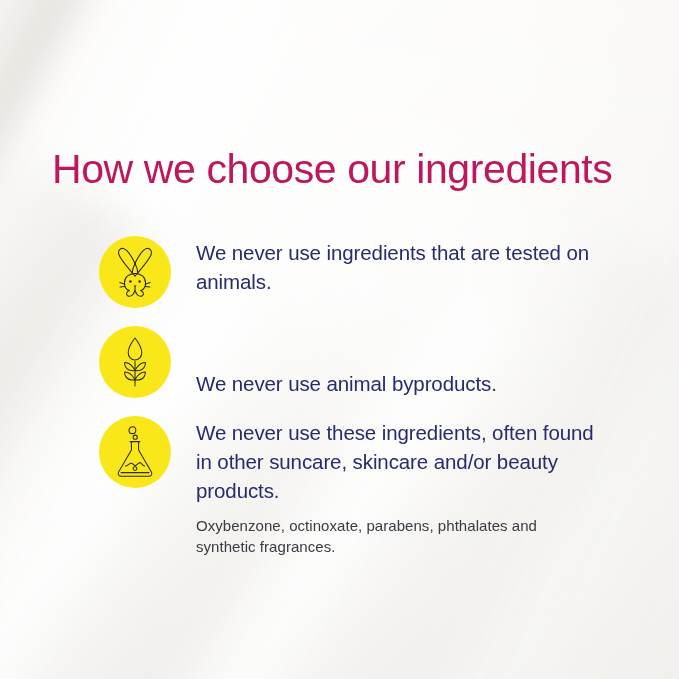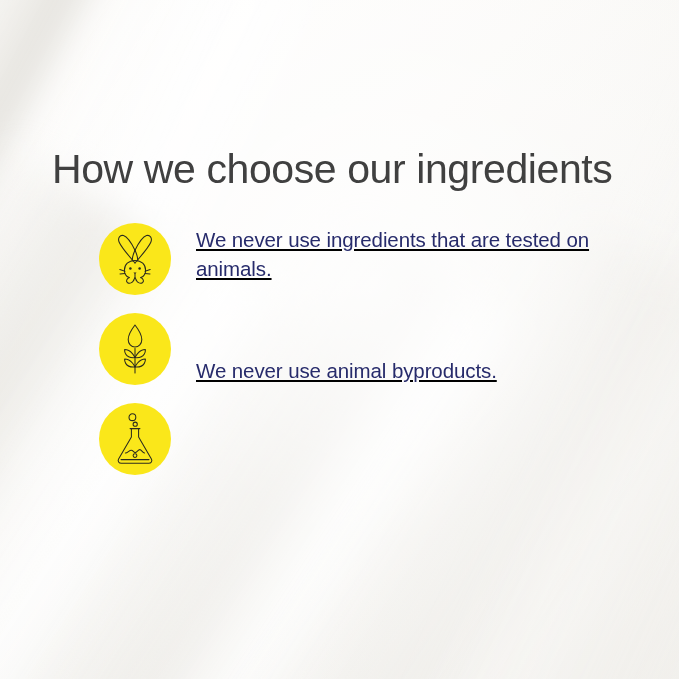--- a/index.html
+++ b/index.html
@@ -125,30 +125,29 @@
     z-index: 5;
   }
 
   .page-title {
     position: absolute;
     left: 52px;
     top: 119px;
     font-size: 41px;
     font-weight: 400;
     letter-spacing: -0.4px;
-    color: #404040;
+    color: #be185d;
     white-space: nowrap;
   }
 
   .items {
     position: absolute;
     left: 99px;
-    top: 223px;
+    top: 236px;
     width: 520px;
-    text-decoration: underline;
   }
 
   .item {
     position: relative;
     display: flex;
     align-items: flex-start;
   }
   .item-1 { margin-bottom: 18px; }
   .item-2 { margin-bottom: 18px; align-items: flex-end; }
 
@@ -283,17 +282,21 @@
               <path d="M16.1 16.6 L25.9 16.6"></path>
 
               <path d="M11.4 41.0 C13.6 41.0 15.2 38.2 17.3 38.2 C19.0 38.2 19.6 40.6 21.2 40.6 C22.9 40.6 24.0 37.6 25.8 37.6 C27.6 37.6 28.4 41.0 30.6 41.0"></path>
 
               <path d="M7.0 47.6 L35.0 47.6"></path>
 
               <circle cx="21.0" cy="43.6" r="1.9"></circle>
             </svg>
           </span>
         </div>
+        <div class="item-text">
+          <div class="stmt">We never use these ingredients, often found in other suncare, skincare and/or beauty products.</div>
+          <div class="sub">Oxybenzone, octinoxate, parabens, phthalates and synthetic fragrances.</div>
+        </div>
       </div>
 
     </div>
   </div>
 </div>
 
 </body></html>

